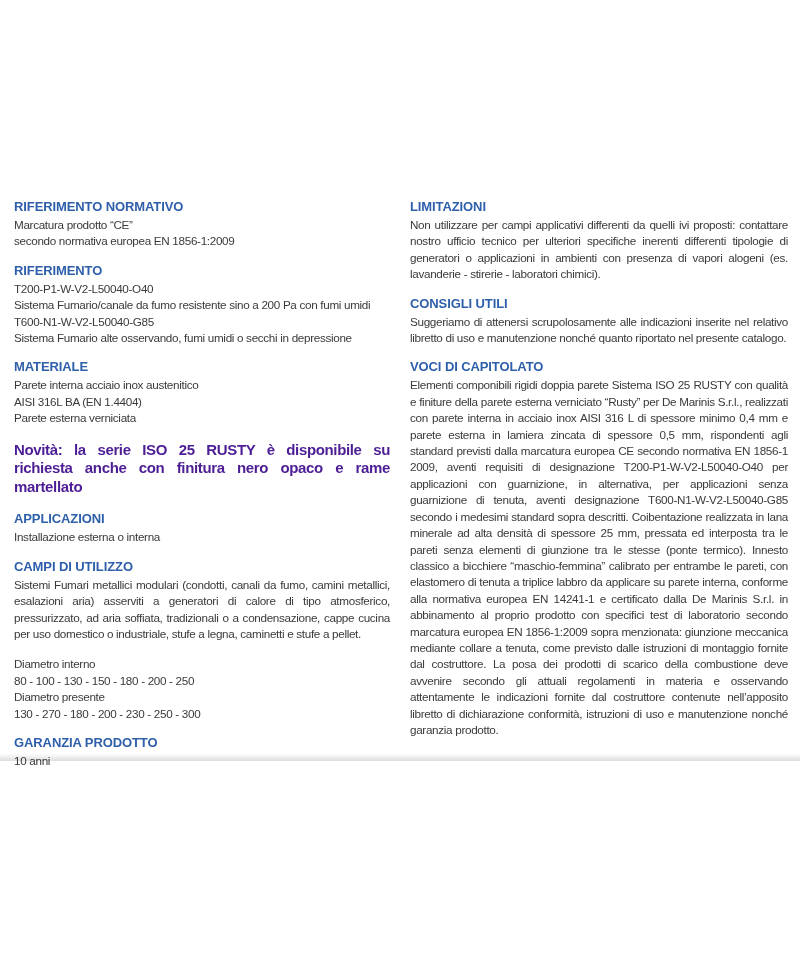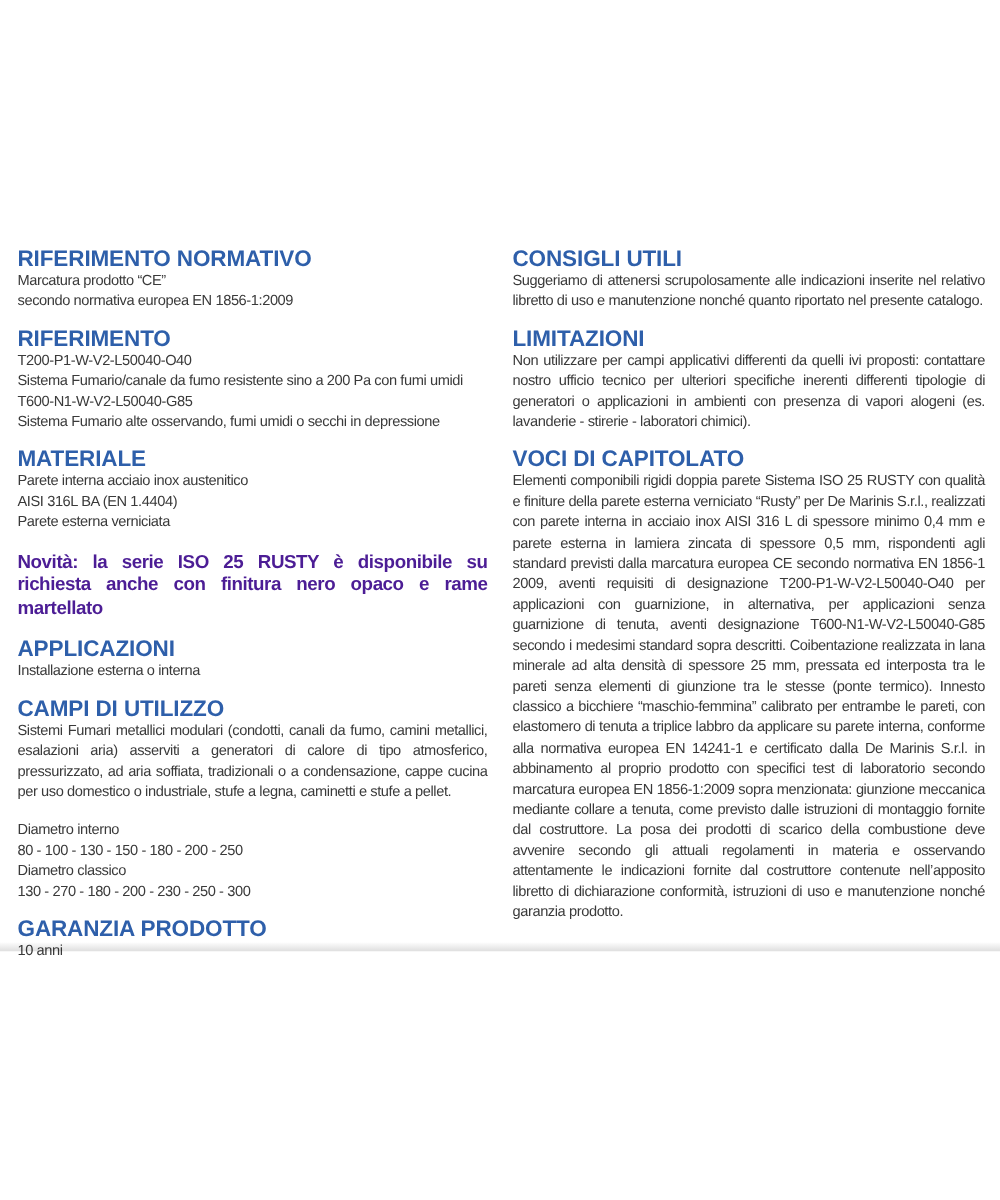--- a/index.html
+++ b/index.html
@@ -19,21 +19,21 @@
     letter-spacing: -0.32px;
     line-height: 16.4px;
     color: #3a3a3a;
   }
   .col-left  { left: 14px;  width: 376px; }
   .col-right { left: 410px; width: 378px; }
   .section { margin: 0 0 14px 0; }
   .heading {
     color: #2e5faa;
     font-weight: bold;
-    font-size: 18px;
+    font-size: 13px;
     line-height: 14px;
     letter-spacing: -0.1px;
     margin: 0 0 3px 0;
   }
   .line { white-space: nowrap; }
   .par  { text-align: justify; }
   .notice {
     font-weight: bold;
     color: #4c1d95;
     font-size: 15px;
@@ -87,41 +87,41 @@
     </div>
 
     <div class="section">
       <div class="heading">CAMPI DI UTILIZZO</div>
       <div class="par">Sistemi Fumari metallici modulari (condotti, canali da fumo, camini metallici, esalazioni aria) asserviti a generatori di calore di tipo atmosferico, pressurizzato, ad aria soffiata, tradizionali o a condensazione, cappe cucina per uso domestico o industriale, stufe a legna, caminetti e stufe a pellet.</div>
     </div>
 
     <div class="section">
       <div class="line">Diametro interno</div>
       <div class="line">80 - 100 - 130 - 150 - 180 - 200 - 250</div>
-      <div class="line">Diametro classico</div>
+      <div class="line">Diametro presente</div>
       <div class="line">130 - 270 - 180 - 200 - 230 - 250 - 300</div>
     </div>
 
     <div class="section">
       <div class="heading">GARANZIA PRODOTTO</div>
       <div class="line">10 anni</div>
     </div>
 
   </div>
 
   <div class="col col-right">
 
     <div class="section">
-      <div class="heading">CONSIGLI UTILI</div>
-      <div class="par">Suggeriamo di attenersi scrupolosamente alle indicazioni inserite nel relativo libretto di uso e manutenzione nonché quanto riportato nel presente catalogo.</div>
+      <div class="heading">LIMITAZIONI</div>
+      <div class="par">Non utilizzare per campi applicativi differenti da quelli ivi proposti: contattare nostro ufficio tecnico per ulteriori specifiche inerenti differenti tipologie di generatori o applicazioni in ambienti con presenza di vapori alogeni (es. lavanderie - stirerie - laboratori chimici).</div>
     </div>
 
     <div class="section">
-      <div class="heading">LIMITAZIONI</div>
-      <div class="par">Non utilizzare per campi applicativi differenti da quelli ivi proposti: contattare nostro ufficio tecnico per ulteriori specifiche inerenti differenti tipologie di generatori o applicazioni in ambienti con presenza di vapori alogeni (es. lavanderie - stirerie - laboratori chimici).</div>
+      <div class="heading">CONSIGLI UTILI</div>
+      <div class="par">Suggeriamo di attenersi scrupolosamente alle indicazioni inserite nel relativo libretto di uso e manutenzione nonché quanto riportato nel presente catalogo.</div>
     </div>
 
     <div class="section">
       <div class="heading">VOCI DI CAPITOLATO</div>
       <div class="par">Elementi componibili rigidi doppia parete Sistema ISO 25 RUSTY con qualità e finiture della parete esterna verniciato “Rusty” per De Marinis S.r.l., realizzati con parete interna in acciaio inox AISI 316 L di spessore minimo 0,4 mm e parete esterna in lamiera zincata di spessore 0,5 mm, rispondenti agli standard previsti dalla marcatura europea CE secondo normativa EN 1856-1 2009, aventi requisiti di designazione T200-P1-W-V2-L50040-O40 per applicazioni con guarnizione, in alternativa, per applicazioni senza guarnizione di tenuta, aventi designazione T600-N1-W-V2-L50040-G85 secondo i medesimi standard sopra descritti. Coibentazione realizzata in lana minerale ad alta densità di spessore 25 mm, pressata ed interposta tra le pareti senza elementi di giunzione tra le stesse (ponte termico). Innesto classico a bicchiere “maschio-femmina” calibrato per entrambe le pareti, con elastomero di tenuta a triplice labbro da applicare su parete interna, conforme alla normativa europea EN 14241-1 e certificato dalla De Marinis S.r.l. in abbinamento al proprio prodotto con specifici test di laboratorio secondo marcatura europea EN 1856-1:2009 sopra menzionata: giunzione meccanica mediante collare a tenuta, come previsto dalle istruzioni di montaggio fornite dal costruttore. La posa dei prodotti di scarico della combustione deve avvenire secondo gli attuali regolamenti in materia e osservando attentamente le indicazioni fornite dal costruttore contenute nell’apposito libretto di dichiarazione conformità, istruzioni di uso e manutenzione nonché garanzia prodotto.</div>
     </div>
 
   </div>
 
   <div class="bottom-shadow"></div>

